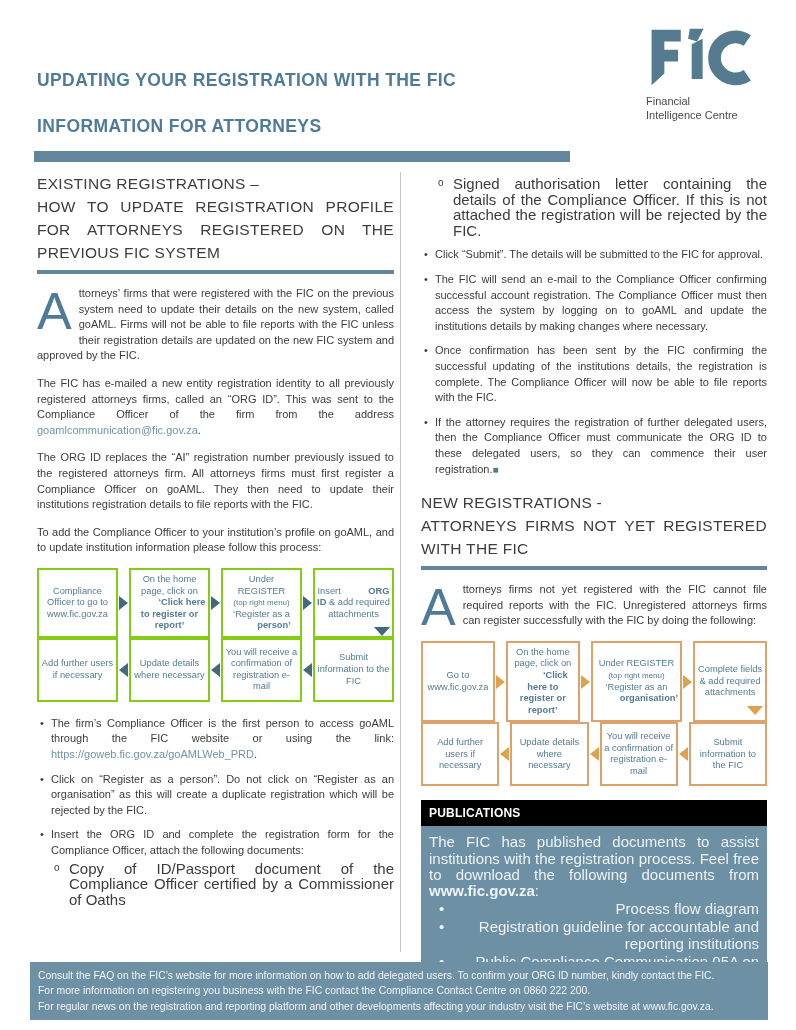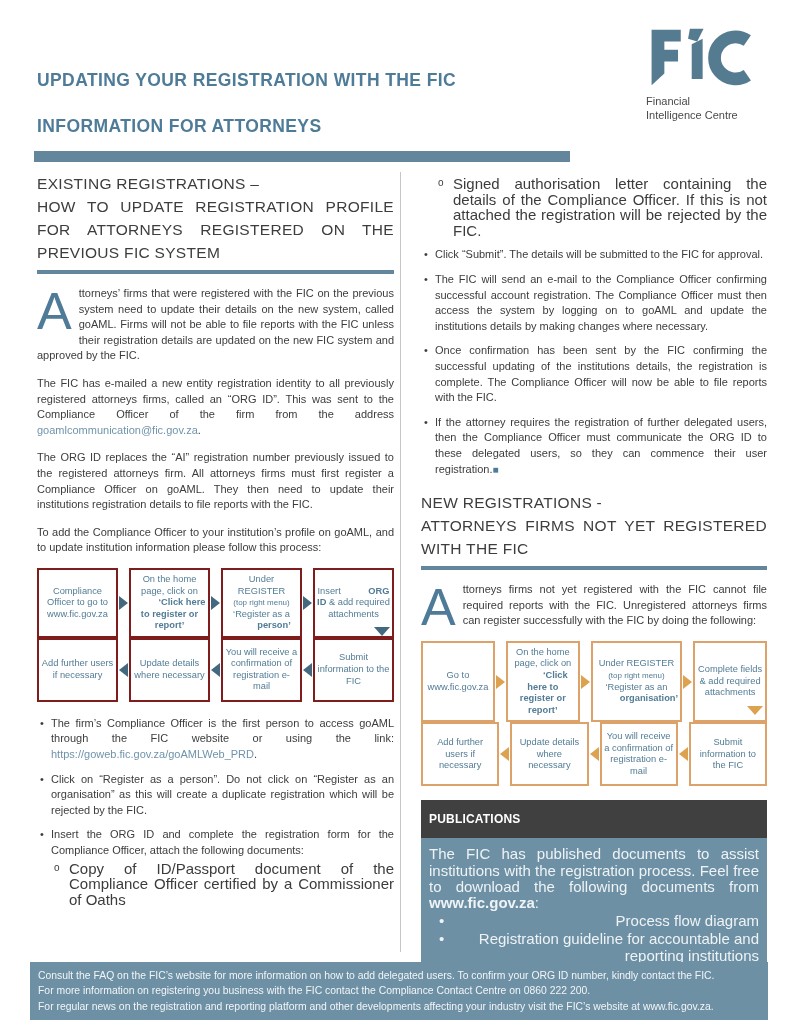--- a/index.html
+++ b/index.html
@@ -38,37 +38,37 @@
   
   .bullet { position:relative; font-size:11px; line-height:15.6px; text-align:justify; margin:0 0 9px 14px; }
   .bullet::before { content:"•"; position:absolute; left:-11px; top:0; color:#3c3c3c; }
   .subbullet { position:relative; font-size:15px; line-height:15.6px; text-align:justify; margin:2px 0 9px 32px; }
   .subbullet::before { content:"o"; position:absolute; left:-15px; top:-1px; font-size:10px; color:#3c3c3c; }
   .endmark { color:#4e7b98; font-size:10px; }
 
   
   .flow { position:relative; margin:4px 0 14px 0; }
   .frow { display:grid; grid-template-columns:1fr 11px 1fr 11px 1fr 11px 1fr; align-items:stretch; }
-  .fbox { border:2px solid #7f1d1d; min-height:64px; display:flex; align-items:center; justify-content:center;
+  .fbox { border:2px solid #84cc16; min-height:64px; display:flex; align-items:center; justify-content:center;
           text-align:center; padding:4px 2px; font-size:9.3px; line-height:11.6px; color:#527c95; background:#fff; }
   .flow-orange .fbox { border-color:#dda26a; }
   .fsmall { font-size:8px; }
   .fb { font-weight:bold;padding-left:25px; }
   .farrow { align-self:center; width:0; height:0; margin:0 auto; }
   .arrow-r { border-top:7px solid transparent; border-bottom:7px solid transparent; border-left:9px solid #44697f; }
   .arrow-l { border-top:7px solid transparent; border-bottom:7px solid transparent; border-right:9px solid #44697f; }
   .flow-orange .arrow-r { border-left-color:#dda24f; }
   .flow-orange .arrow-l { border-right-color:#dda24f; }
   .fdown { position:absolute; right:4px; top:50%; margin-top:-8px; width:0; height:0;
            border-left:8px solid transparent; border-right:8px solid transparent; border-top:9px solid #44697f; }
   .flow-orange .fdown { border-top-color:#dda24f; }
 
   
   .pub { margin-top:10px; background:#6d90a4; color:#eef3f6; }
-  .pub-head { background:#404040; font-weight:bold; font-size:12px; padding:12px 8px; color:#ffffff; letter-spacing:.2px; }
+  .pub-head { background:#000000; font-weight:bold; font-size:12px; padding:6px 8px; color:#ffffff; letter-spacing:.2px; }
   .pub-body { padding:8px 8px 10px 8px; font-size:15px; line-height:16.2px; text-align:justify; }
   .pub-item { position:relative; margin:2px 0 2px 24px; text-align:right; }
   .pub-item::before { content:"•"; position:absolute; left:-14px; top:0; }
   .pub-bold { font-weight:bold; }
 
   
   .footer { position:absolute; left:30px; top:962px; width:738px; background:#6d90a4; color:#f2f5f7;
             font-size:10.4px; line-height:15.4px; padding:6px 8px; }
 </style>
 </head>

